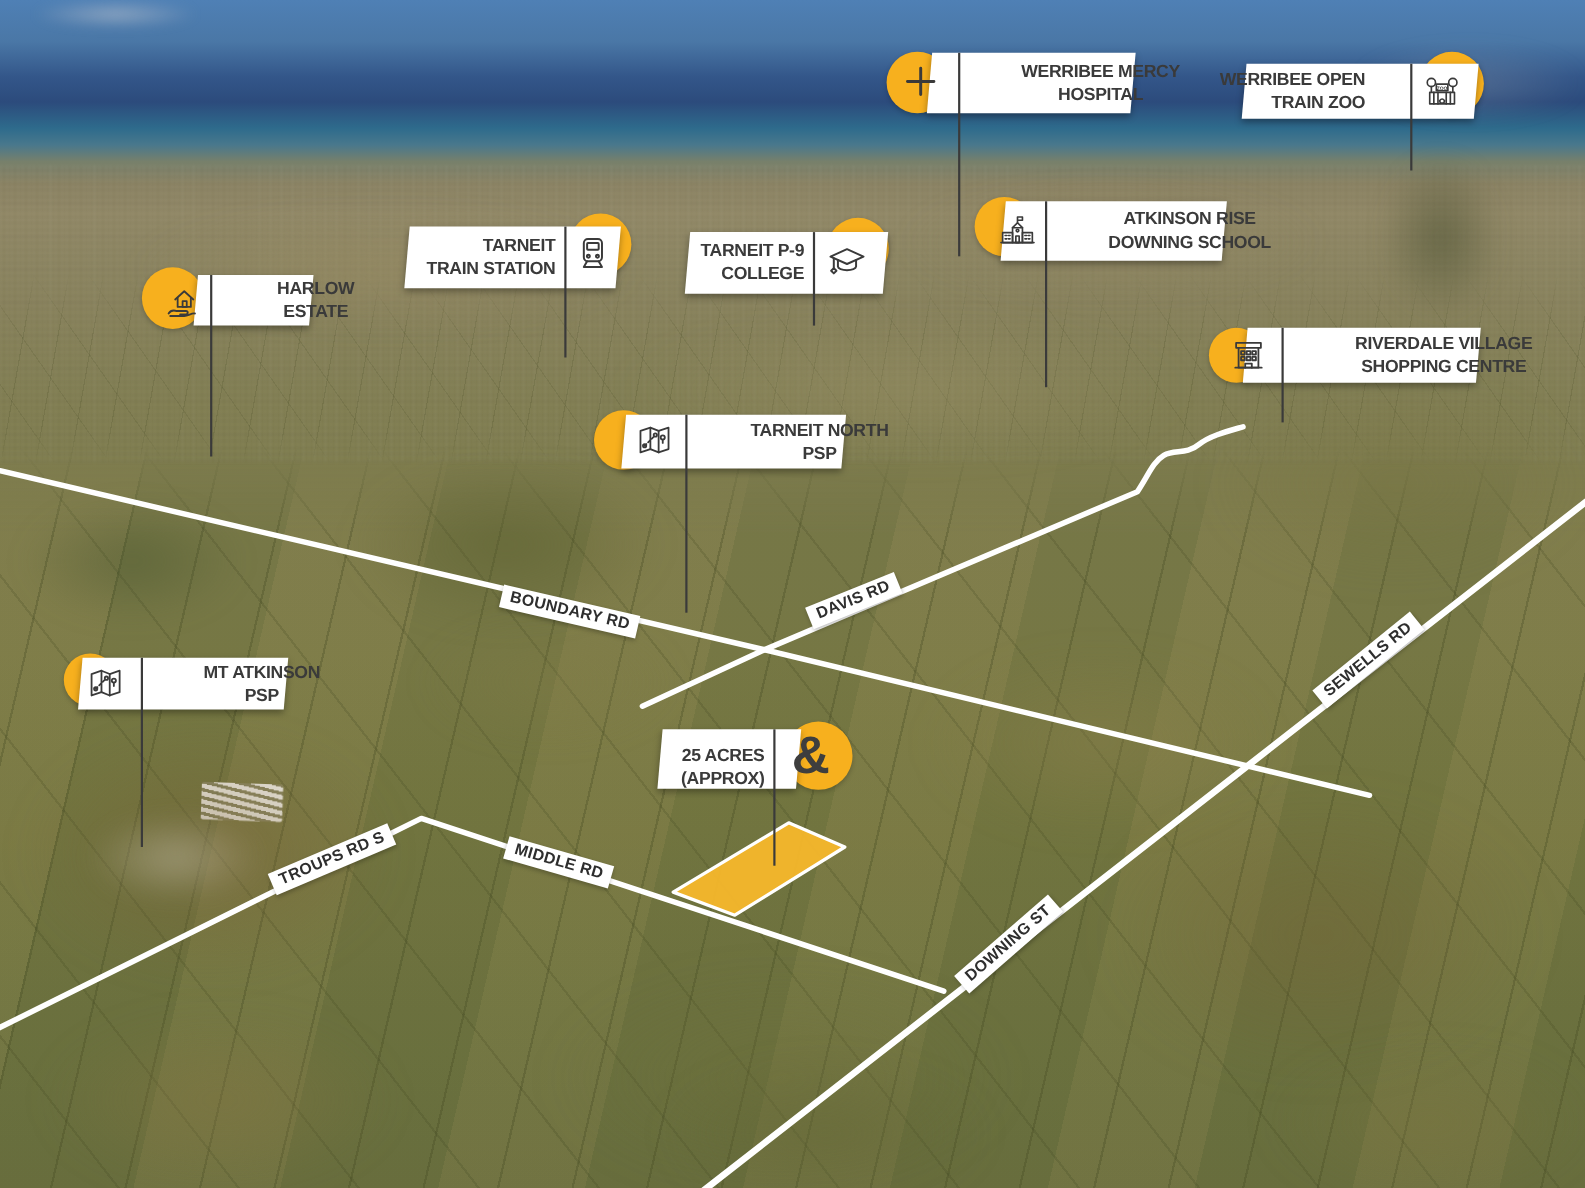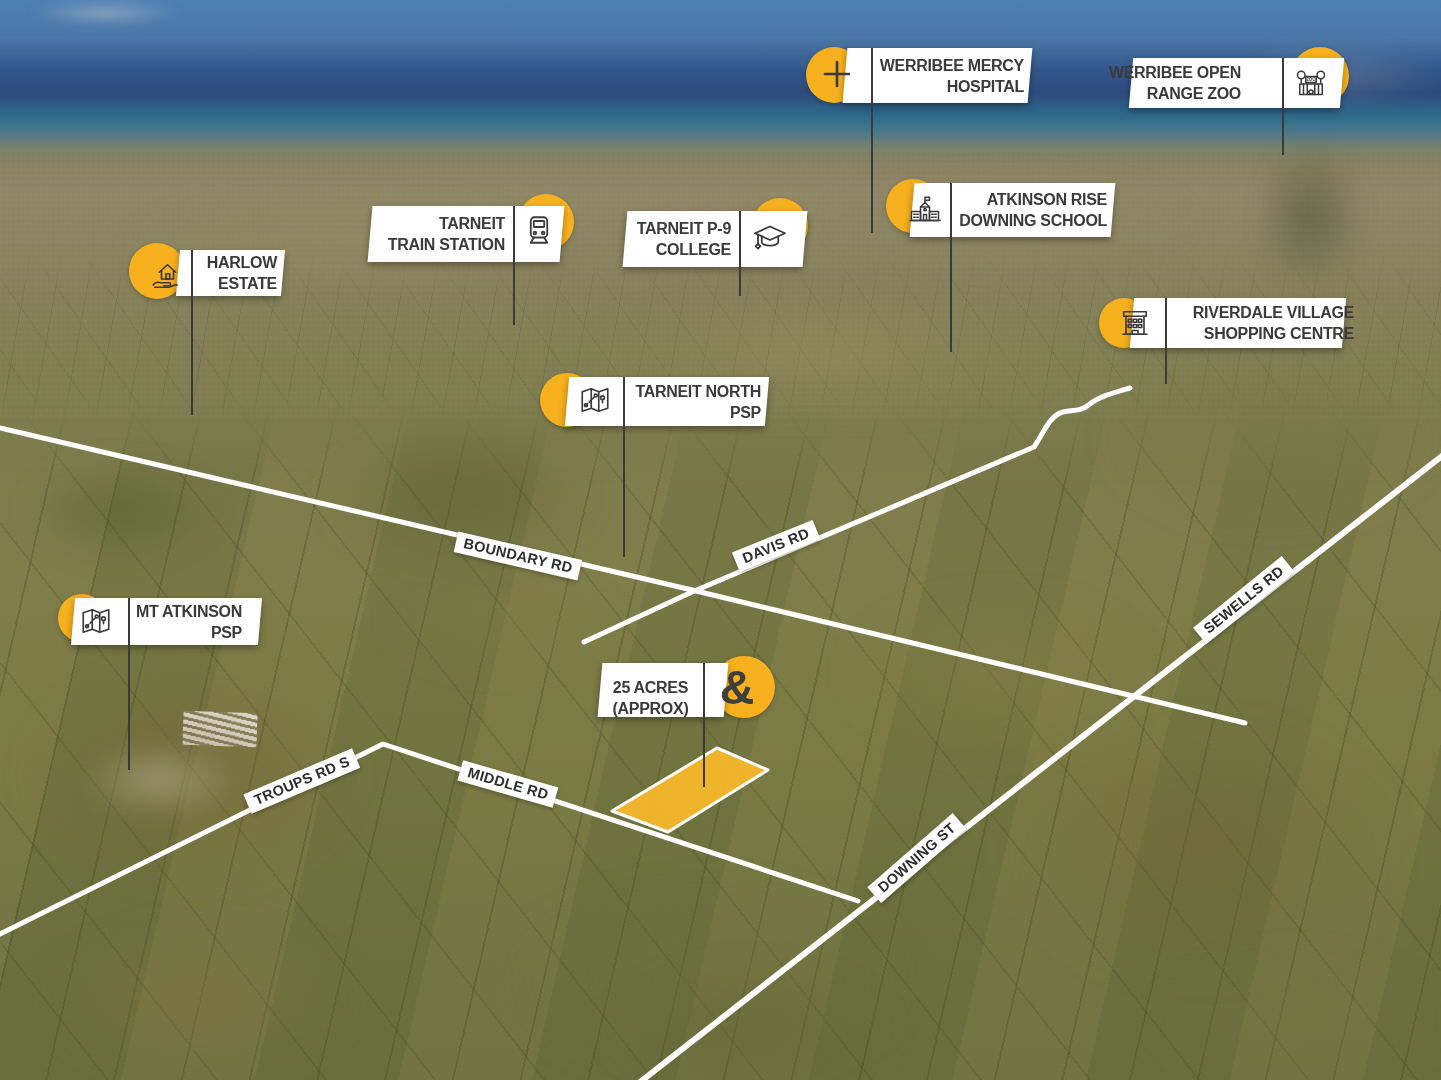--- a/index.html
+++ b/index.html
@@ -56,21 +56,21 @@
     box-shadow:0 2px 4px rgba(0,0,0,.25);
   }
   
   .leader{position:absolute;width:2px;background:#3A3A3A;z-index:30;}
   .marker-circle{position:absolute;border-radius:50%;background:#F7B01E;z-index:15;box-shadow:0 2px 5px rgba(0,0,0,.22);}
   .callout-box{position:absolute;background:#fff;z-index:20;transform:skewX(-5deg);box-shadow:0 3px 7px rgba(0,0,0,.35);}
   .callout-text{
     position:absolute;z-index:40;display:flex;flex-direction:column;justify-content:center;
     color:#3A3A3A;font-weight:700;font-size:16px;line-height:21px;letter-spacing:-.3px;white-space:nowrap;
   }
-  .callout-text.left{align-items:flex-end;}
+  .callout-text.left{align-items:center;margin-left:48px;}
   .callout-text.right{align-items:flex-end;}
   .callout-icon{position:absolute;width:36px;height:36px;z-index:45;}
   .callout-icon svg{width:100%;height:100%;display:block;}
   .amp{
     position:absolute;z-index:45;font-weight:700;font-size:48px;color:#3E3E3E;
     line-height:1;transform:translate(-50%,-52%);
   }
   
   .logo{position:absolute;left:1118px;top:974px;z-index:50;color:#FFFFFF;}
   .logo-line1{font-size:46px;font-weight:700;letter-spacing:-1.5px;line-height:1;}
@@ -136,21 +136,21 @@
       <div class="callout-icon" style="left: 819px; top: 56px;">
         <svg viewBox="0 0 48 48" fill="none" stroke="#3A3A3A" stroke-linecap="round" stroke-linejoin="round" stroke-width="3.6">
           <path d="M24 8 V40 M8 24 H40"></path>
         </svg>
       </div>
       <div class="leader" style="left: 1282px; top: 58px; height: 97px;"></div>
       <div class="marker-circle" style="left: 1291px; top: 47px; width: 58px; height: 58px;"></div>
       <div class="callout-box" style="left: 1131px; top: 58px; width: 211px; height: 50px;"></div>
       <div class="callout-text right" style="left: 1131px; top: 58px; width: 178px; height: 50px; box-sizing: border-box; padding-right: 68px; padding-left: 6px;">
         <span>WERRIBEE OPEN</span>
-        <span>RANGE ZOO</span>
+        <span>TRAIN ZOO</span>
       </div>
       <div class="callout-icon" style="left: 1293px; top: 66px;">
         <svg viewBox="0 0 48 48" fill="none" stroke="#3A3A3A" stroke-linecap="round" stroke-linejoin="round" stroke-width="2">
       <circle cx="11" cy="12" r="5"></circle>
           <path d="M11 17 V23"></path>
       <circle cx="37" cy="12" r="5"></circle>
           <path d="M37 17 V23"></path>
       <rect x="17" y="14" width="14" height="8"></rect>
       <text x="24" y="20.5" font-size="6" font-weight="700" text-anchor="middle" fill="#3A3A3A" stroke="none" font-family="Liberation Sans, sans-serif">ZOO</text>
       <rect x="9" y="24" width="30" height="14"></rect>
@@ -278,21 +278,21 @@
       <path d="M12 31 L24 19" stroke-dasharray="3 3"></path>
       <circle cx="12" cy="31" r="2"></circle>
           <circle cx="25" cy="18" r="2"></circle>
       <circle cx="34" cy="21" r="2.5"></circle>
           <path d="M34 23.5 v4"></path>
         </svg>
       </div>
       <div class="leader" style="left: 703px; top: 663px; height: 124px;"></div>
       <div class="marker-circle" style="left: 713px; top: 656px; width: 62px; height: 62px;"></div>
       <div class="callout-box" style="left: 600px; top: 663px; width: 126px; height: 54px;"></div>
-      <div class="callout-text right" style="left: 600px; top: 663px; width: 126px; height: 70px; box-sizing: border-box; padding-right: 31px; padding-left: 6px; align-items: center;">
+      <div class="callout-text right" style="left: 600px; top: 663px; width: 126px; height: 70px; box-sizing: border-box; padding-right: 31px; padding-left: 6px;">
         <span>25 ACRES</span>
         <span>(APPROX)</span>
       </div>
       <span class="amp" style="left: 737px; top: 689px;">&amp;</span>
     </div>
 
   <div class="logo">
   </div>
 </div>
 

